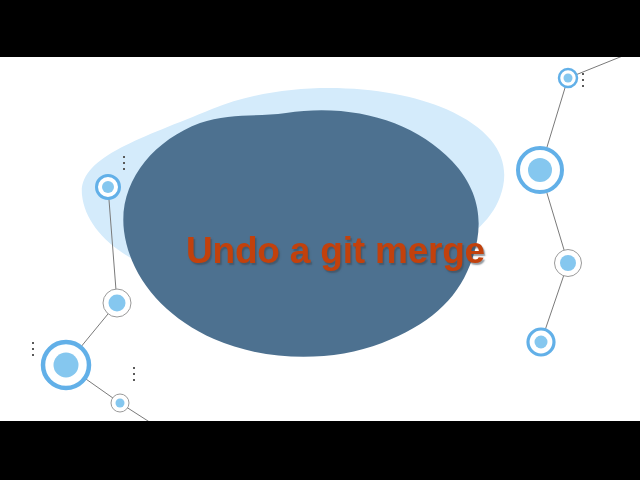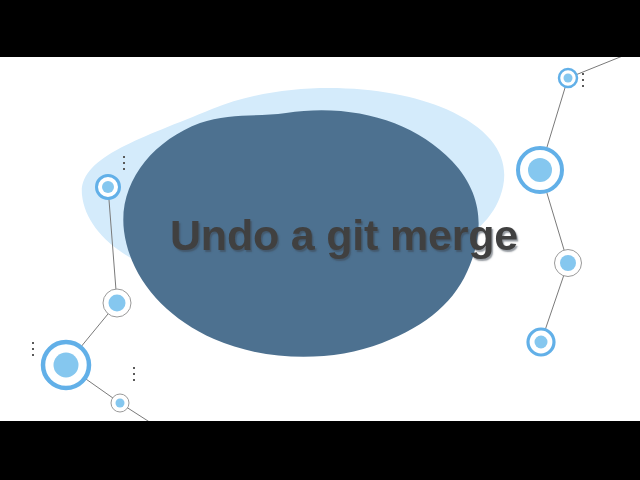--- a/index.html
+++ b/index.html
@@ -52,27 +52,27 @@
     top: 0;
     width: 640px;
     height: 364px;
     pointer-events: none;
   }
   #slide-title {
     position: absolute;
     left: 170px;
     top: 155px;
     width: 330px;
-    margin: 0;
+    margin: 16px;
     font-family: "Liberation Sans", sans-serif;
-    font-size: 43px;
+    font-size: 37px;
     font-weight: bold;
     line-height: 46px;
     letter-spacing: -0.2px;
-    color: #404040;
+    color: #c2410c;
     text-shadow: 1.5px 1.5px 1.5px rgba(60, 70, 80, 0.55);
     white-space: nowrap;
   }
 </style>
 </head>
 <body>
 
 <div id="slide-root">
 
   <div class="letterbox top"></div>

